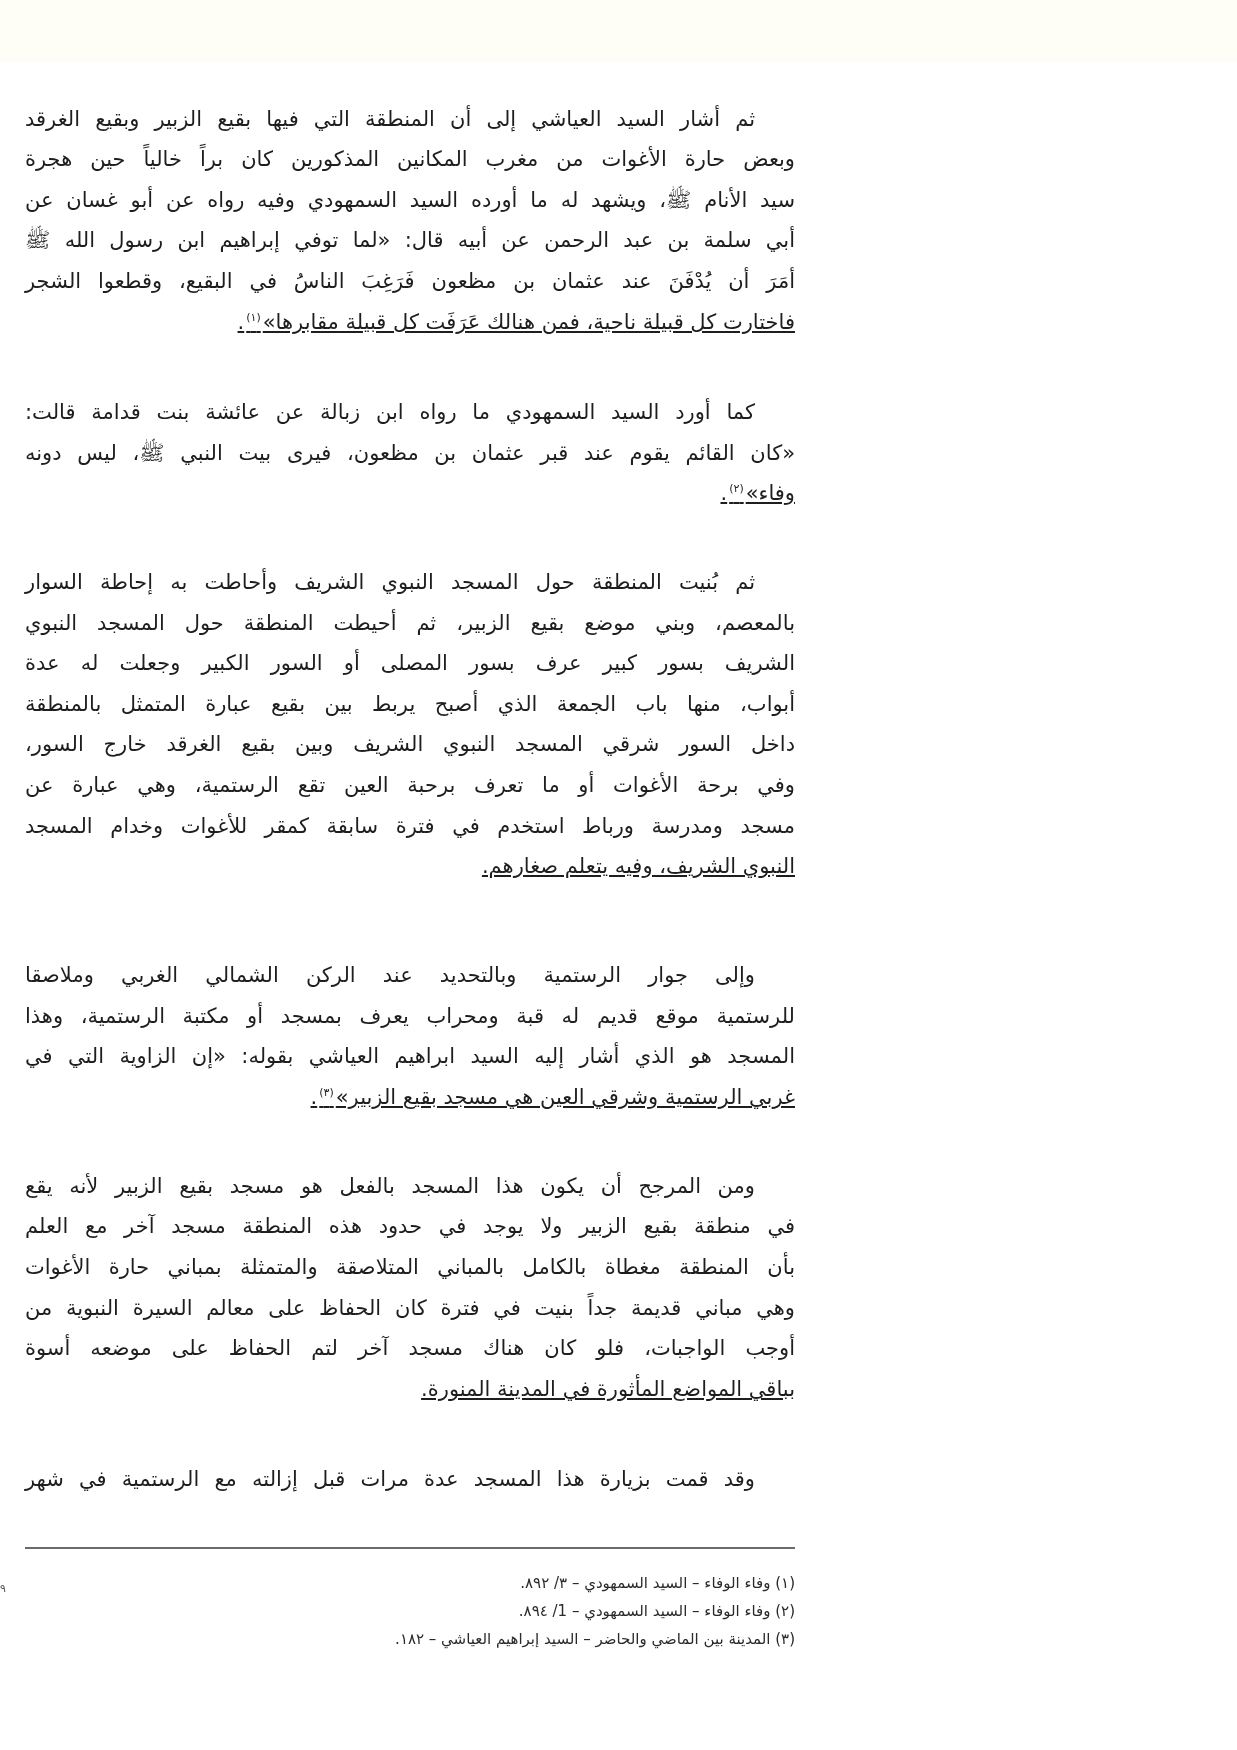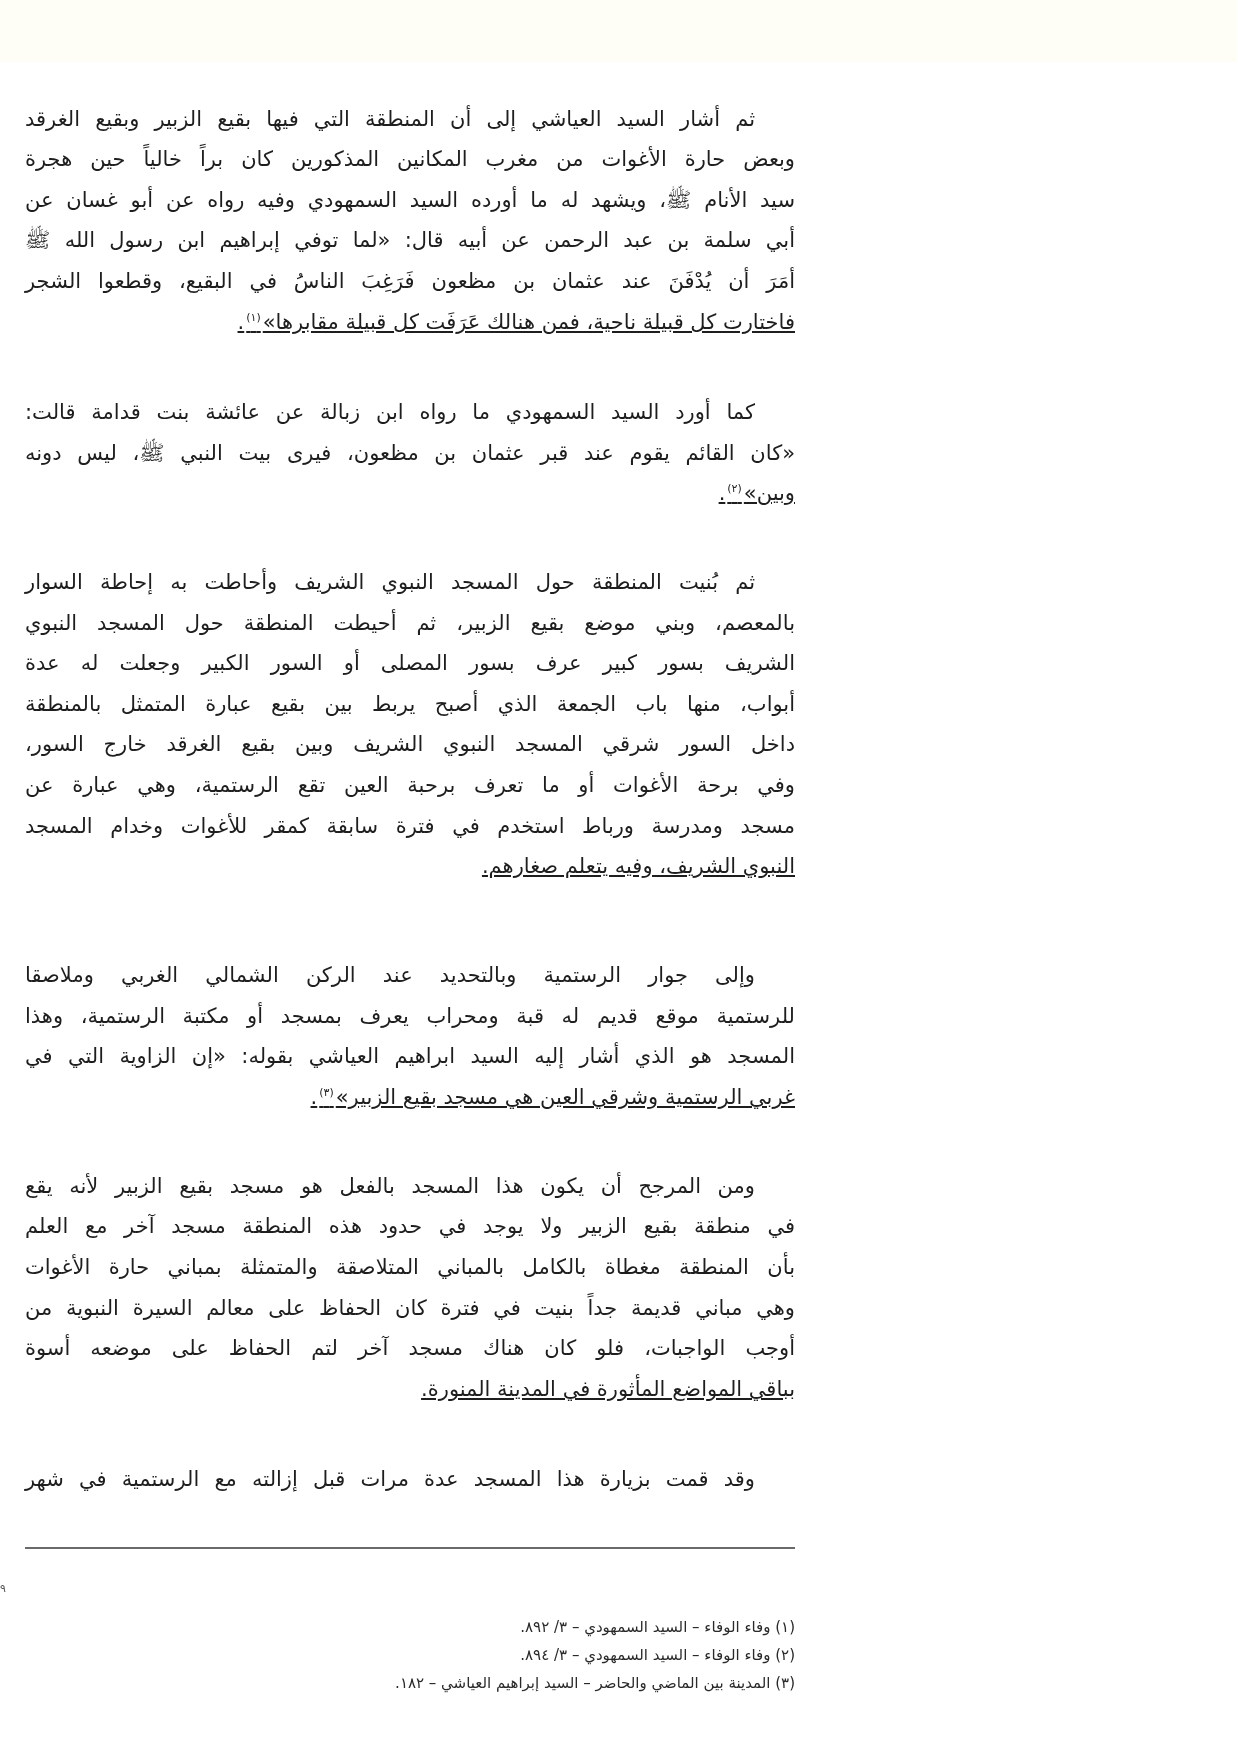--- a/index.html
+++ b/index.html
@@ -40,21 +40,20 @@
     background: #6a6a6a;
   }
   .fn {
     position: absolute; right: 0; left: 0;
     height: 28px; line-height: 28px;
     font-size: 15px;
     white-space: nowrap;
     text-align: right;
     direction: rtl;
     color: #2a2a2a;
-    margin-top: 44px;
   }
   .page-num {
     position: absolute; left: 0; top: 1582px;
     font-size: 11px; color: #555; direction: ltr;
   }
 </style>
 </head>
 <body>
 
 <div class="top-tint"></div>
@@ -69,21 +68,21 @@
     <div class="line" style="top:261px">أمَرَ أن يُدْفَنَ عند عثمان بن مظعون فَرَغِبَ الناسُ في البقيع، وقطعوا الشجر</div>
     <div class="line last" style="top:302px">
       <span>فاختارت كل قبيلة ناحية، فمن هنالك عَرَفَت كل قبيلة مقابرها»</span><span class="fn-mark">(١)</span><span>.</span>
     </div>
   </div>
 
   <div>
     <div class="line indent" style="top:392px">كما أورد السيد السمهودي ما رواه ابن زبالة عن عائشة بنت قدامة قالت:</div>
     <div class="line" style="top:433px">«كان القائم يقوم عند قبر عثمان بن مظعون، فيرى بيت النبي ﷺ، ليس دونه</div>
     <div class="line last" style="top:473px">
-      <span>وبين»</span><span class="fn-mark">(٢)</span><span>.</span>
+      <span>وفاء»</span><span class="fn-mark">(٢)</span><span>.</span>
     </div>
   </div>
 
   <div>
     <div class="line indent" style="top:562px">ثم بُنيت المنطقة حول المسجد النبوي الشريف وأحاطت به إحاطة السوار</div>
     <div class="line" style="top:603px">بالمعصم، وبني موضع بقيع الزبير، ثم أحيطت المنطقة حول المسجد النبوي</div>
     <div class="line" style="top:643px">الشريف بسور كبير عرف بسور المصلى أو السور الكبير وجعلت له عدة</div>
     <div class="line" style="top:684px">أبواب، منها باب الجمعة الذي أصبح يربط بين بقيع عبارة المتمثل بالمنطقة</div>
     <div class="line" style="top:724px">داخل السور شرقي المسجد النبوي الشريف وبين بقيع الغرقد خارج السور،</div>
     <div class="line" style="top:765px">وفي برحة الأغوات أو ما تعرف برحبة العين تقع الرستمية، وهي عبارة عن</div>
@@ -110,18 +109,18 @@
   </div>
 
   <div>
     <div class="line indent" style="top:1459px">وقد قمت بزيارة هذا المسجد عدة مرات قبل إزالته مع الرستمية في شهر</div>
   </div>
 
   <div class="rule"></div>
 
   <div>
     <div class="fn" style="top:1569px">(١) وفاء الوفاء – السيد السمهودي – ٣/ ٨٩٢.</div>
-    <div class="fn" style="top:1597px">(٢) وفاء الوفاء – السيد السمهودي – ٣/ ٨٩٤.</div>
+    <div class="fn" style="top:1597px">(٢) وفاء الوفاء – السيد السمهودي – 1/ ٨٩٤.</div>
     <div class="fn" style="top:1625px">(٣) المدينة بين الماضي والحاضر – السيد إبراهيم العياشي – ١٨٢.</div>
   </div>
 </div>
 
 <div class="page-num">٩</div>
 
 </body></html>

